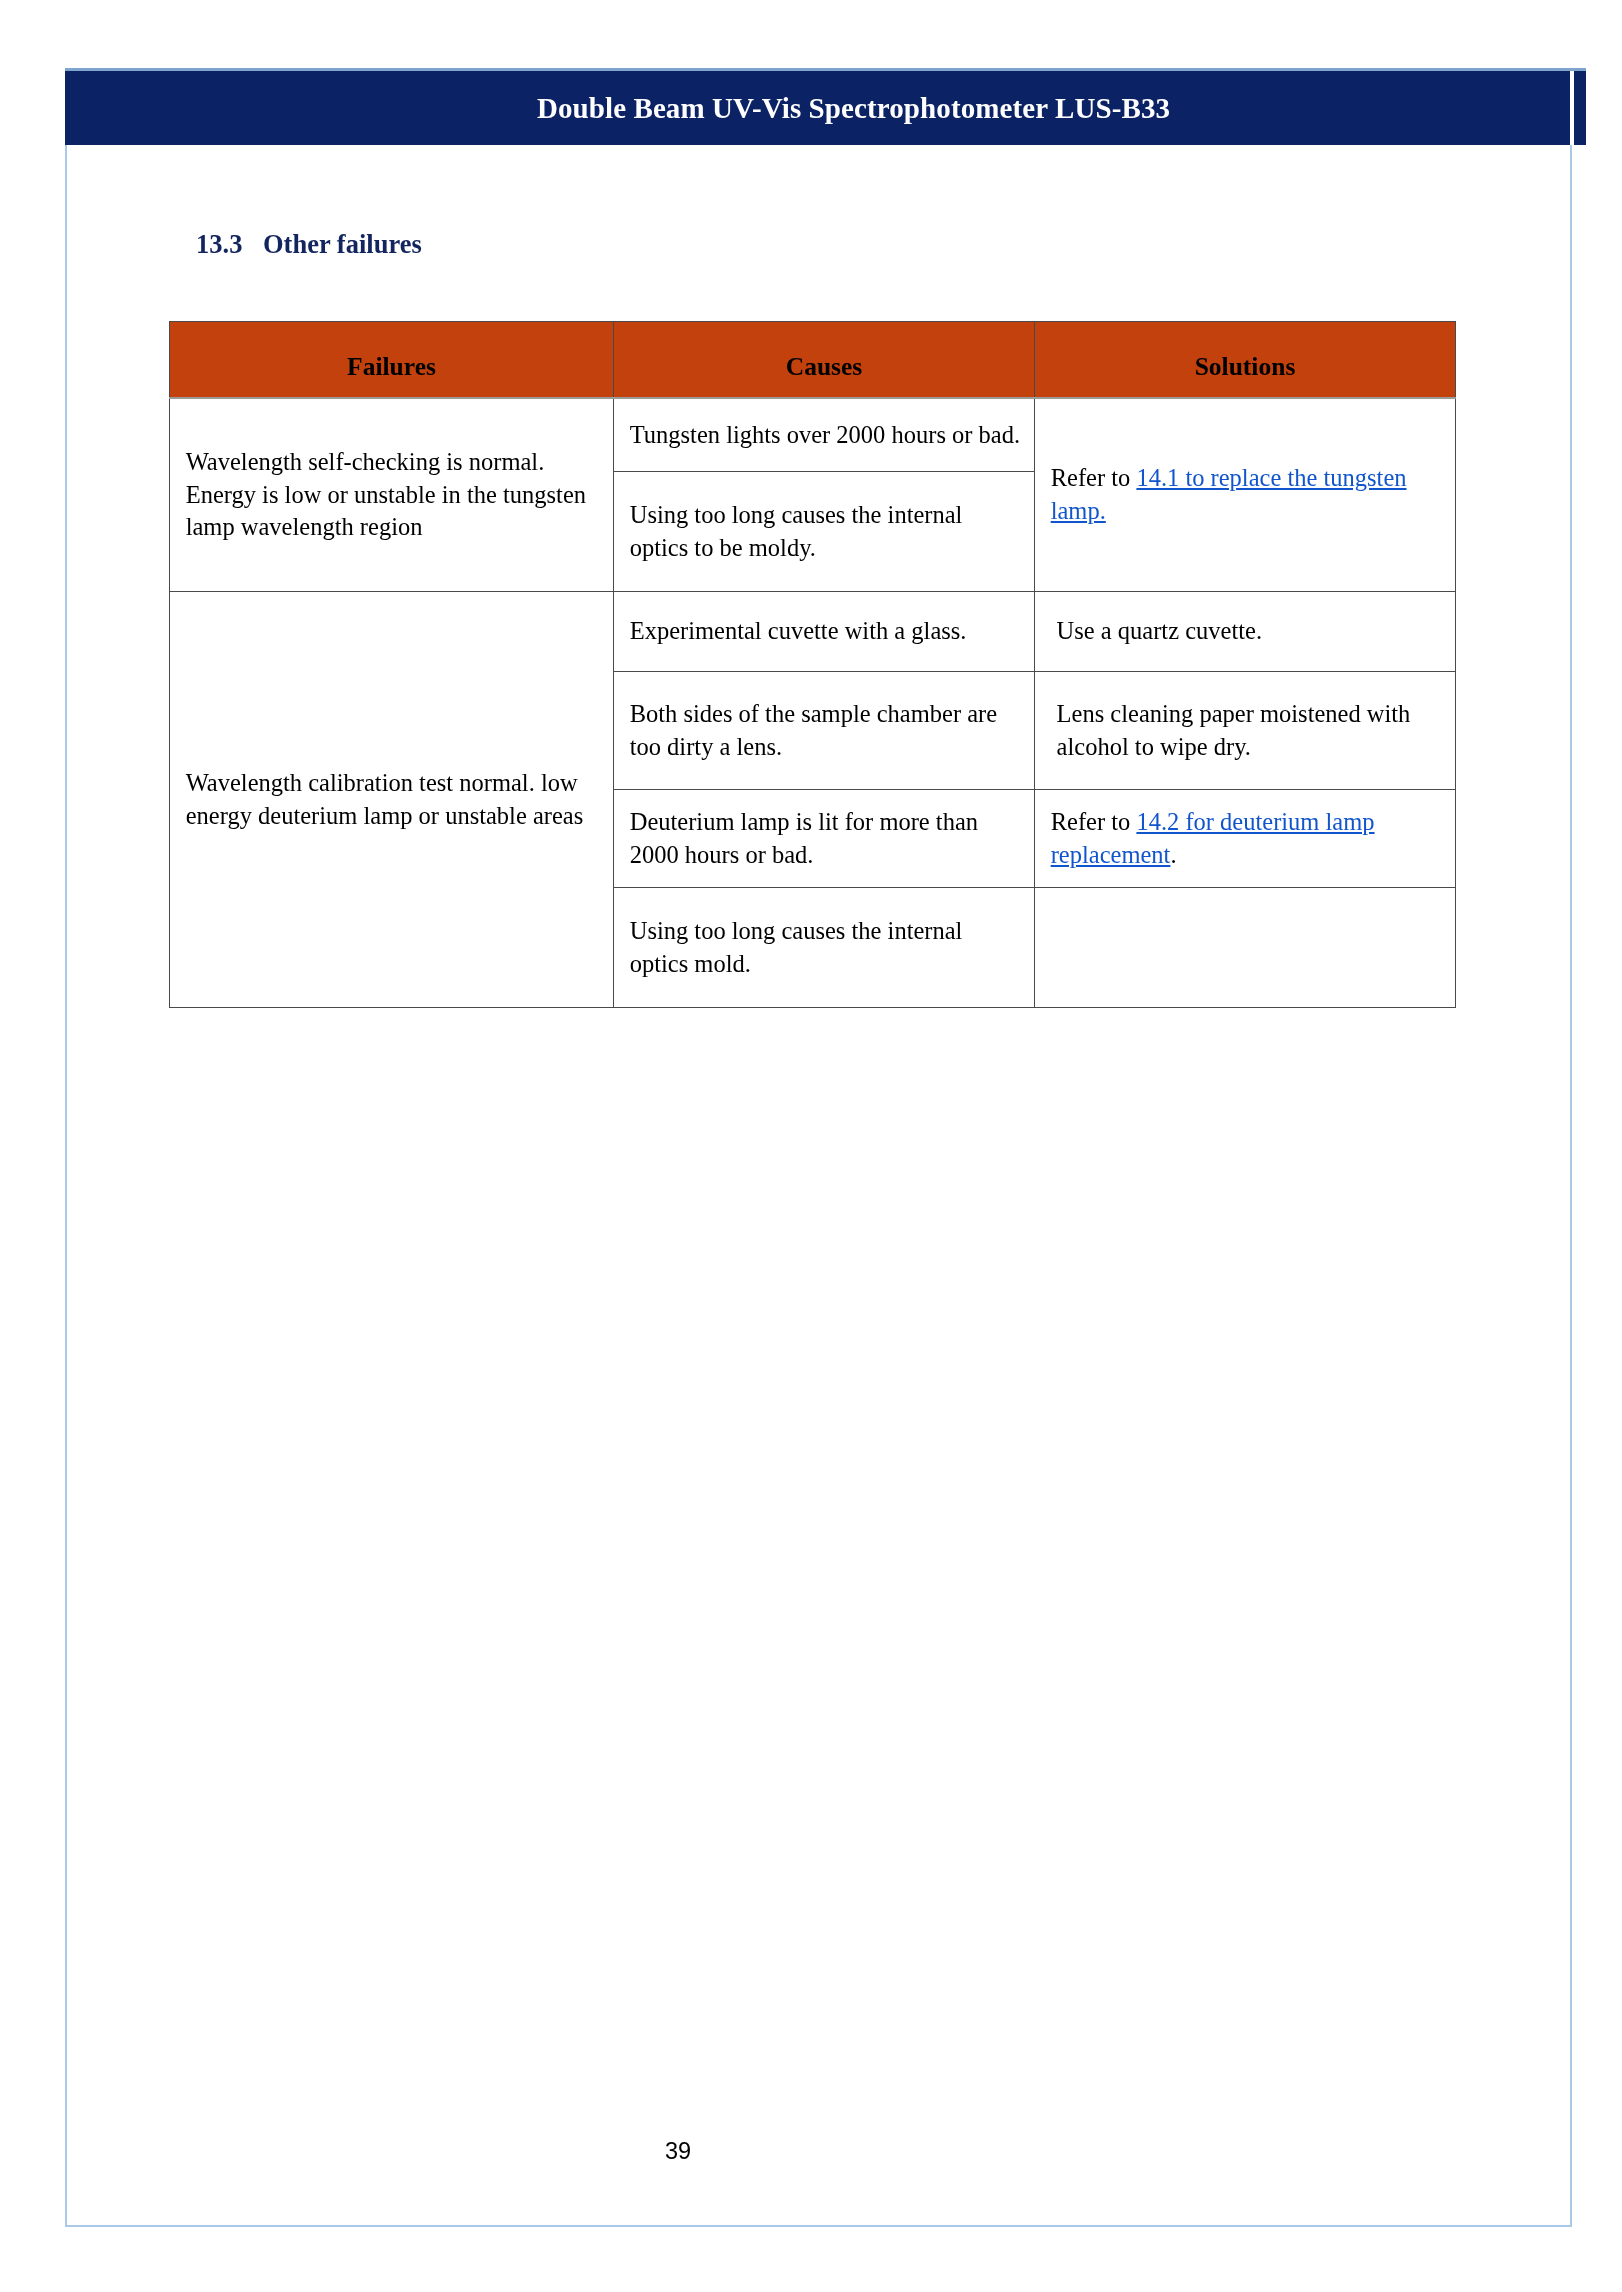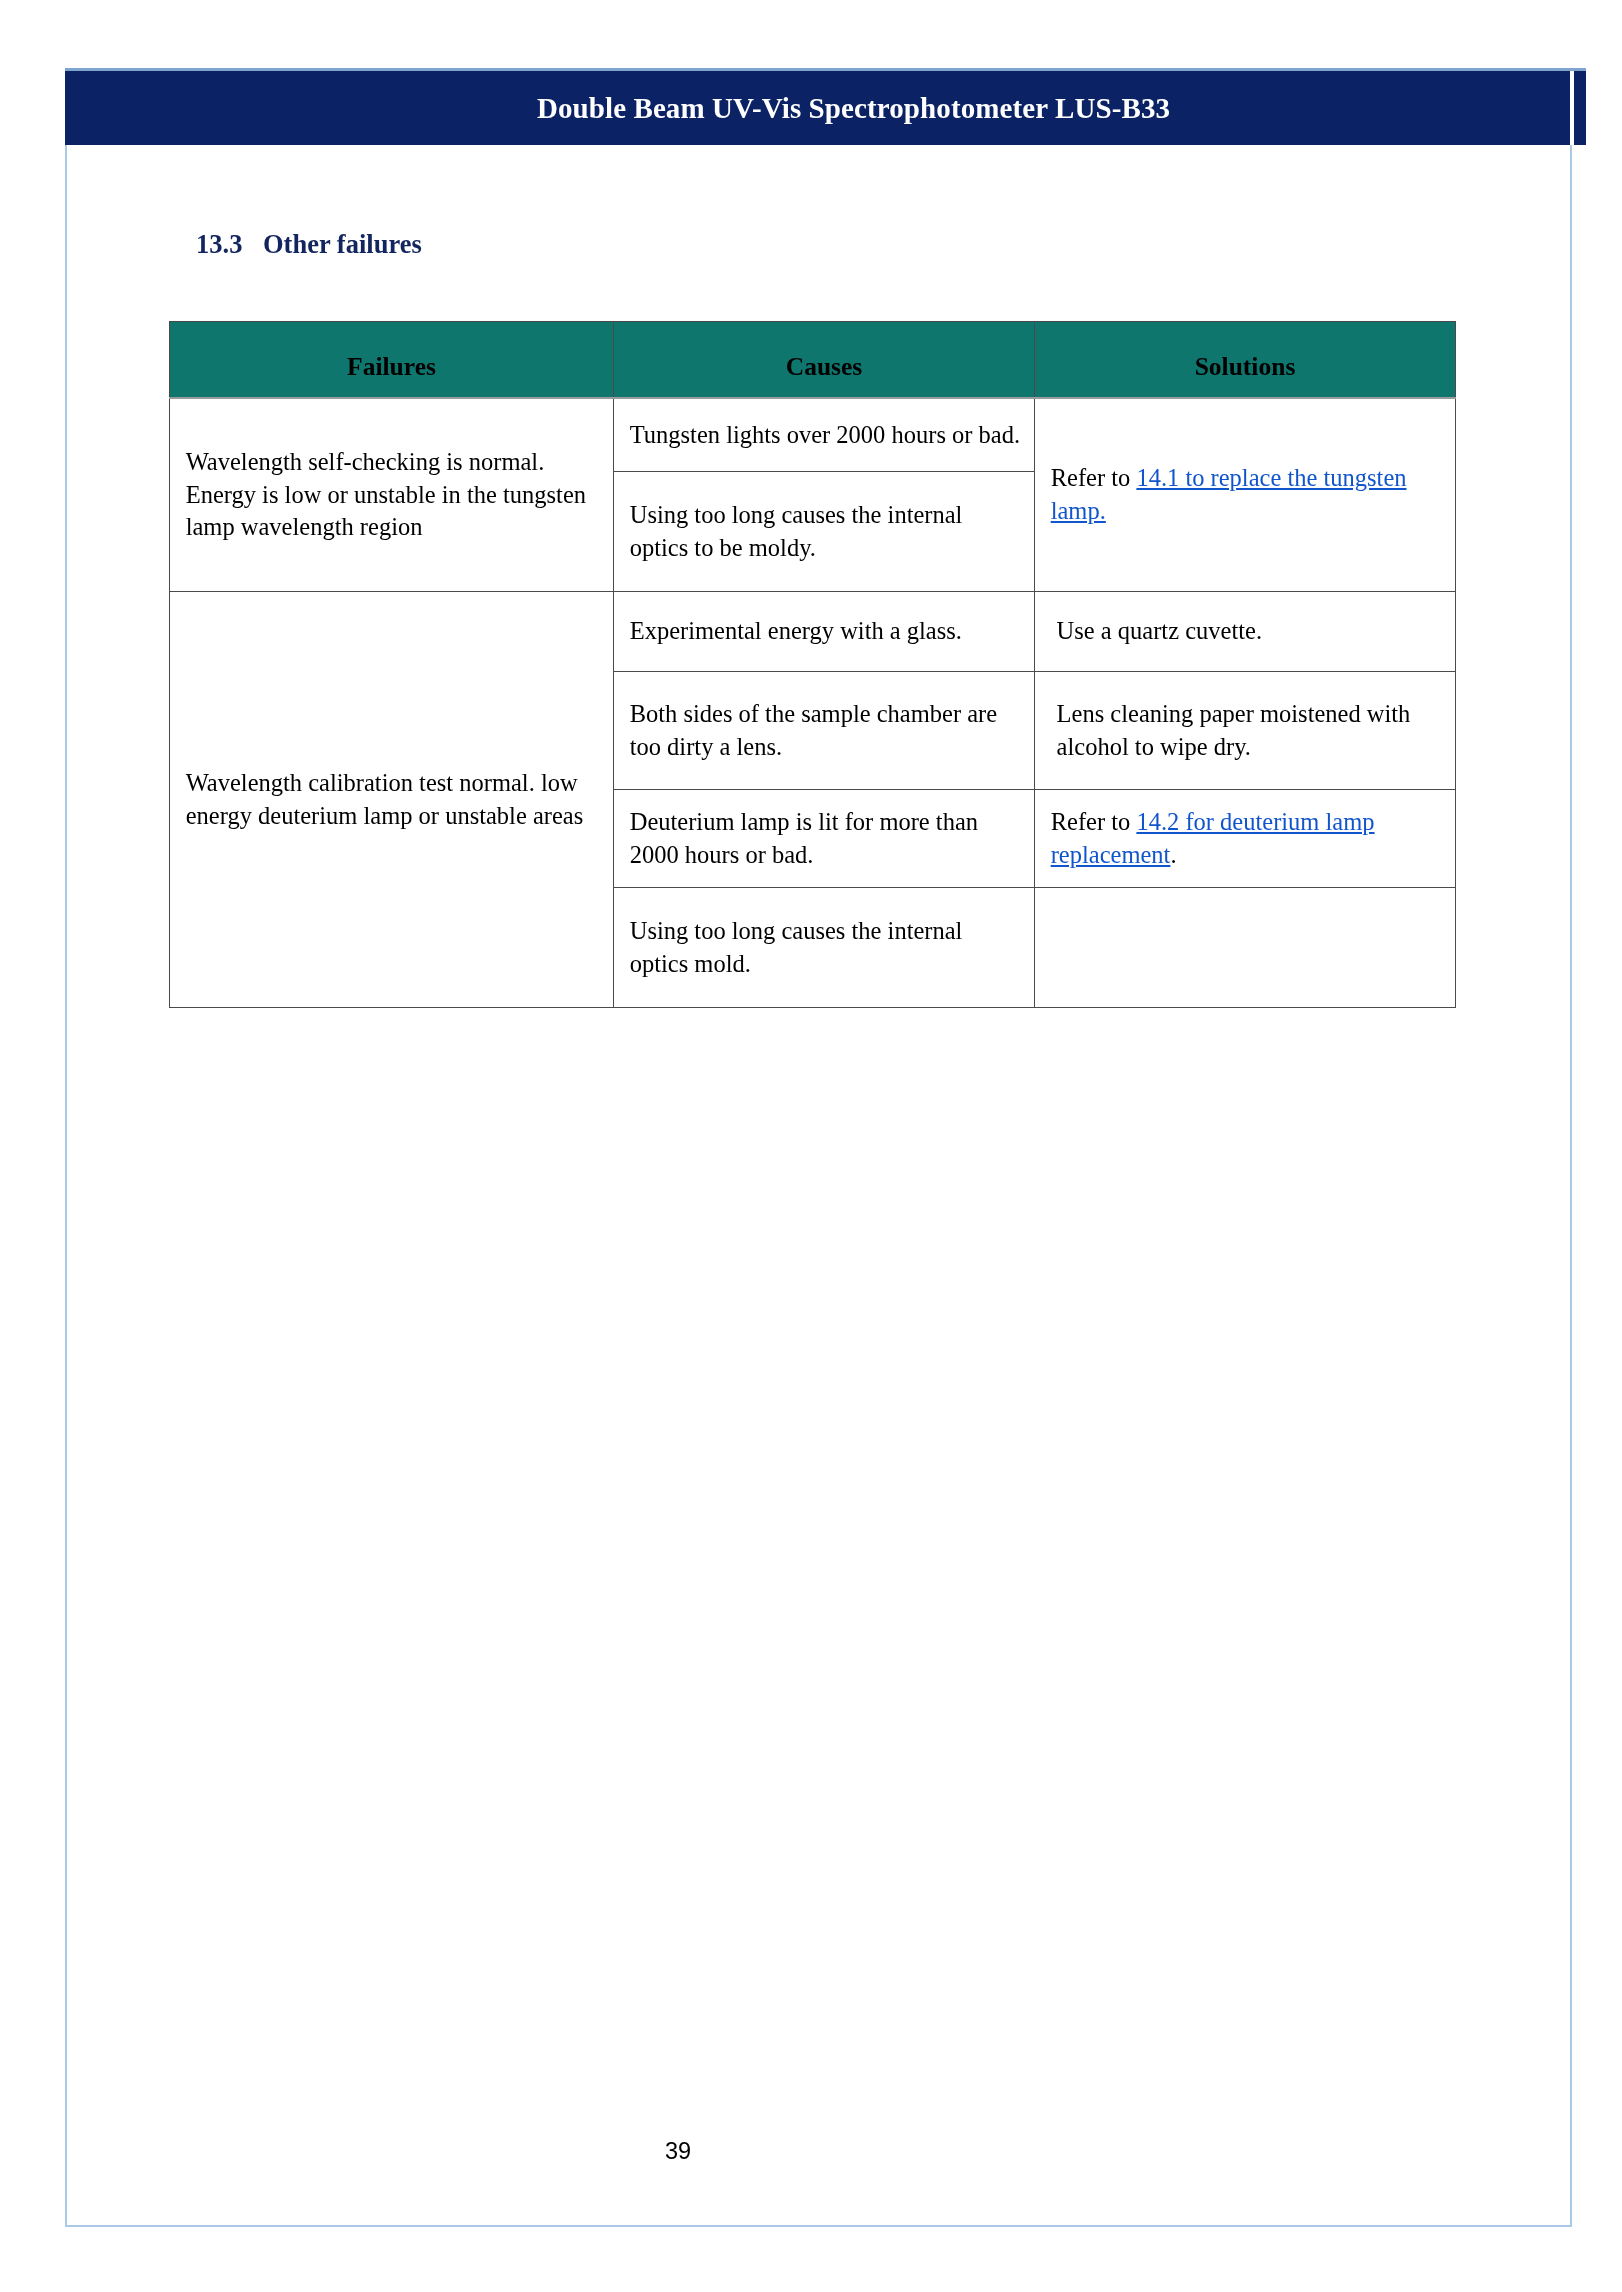--- a/index.html
+++ b/index.html
@@ -120,21 +120,21 @@
     border: 1px solid #4a4a4a;
     vertical-align: middle;
     font-size: 24.5px;
     line-height: 1.32;
     color: #000000;
     padding: 9.8px 13.7px;
     box-sizing: border-box;
   }
 
   .fail-table thead th {
-    background: #0f766e;
+    background: #c2410c;
     text-align: center;
     font-weight: bold;
     font-size: 25.5px;
     height: 76px;
     border-bottom: 2.9px solid #9b9b9b;
     padding-top: 25.5px;
   }
 
   td.cell-failure {
     padding-left: 15.7px;
@@ -218,21 +218,21 @@
         <td class="cell-solution" rowspan="2">
           <span>Refer to </span><a class="doclink" href="#">14.1 to replace the tungsten lamp.</a><span></span>
         </td>
       </tr>
       <tr class="r2">
         <td class="cell-cause">Using too long causes the internal optics to be moldy.</td>
       </tr>
 
       <tr class="r3">
         <td class="cell-failure" rowspan="4">Wavelength calibration test normal. low energy deuterium lamp or unstable areas</td>
-        <td class="cell-cause">Experimental energy with a glass.</td>
+        <td class="cell-cause">Experimental cuvette with a glass.</td>
         <td class="cell-solution indent-text">Use a quartz cuvette.</td>
       </tr>
       <tr class="r4">
         <td class="cell-cause">Both sides of the sample chamber are too dirty a lens.</td>
         <td class="cell-solution indent-text">Lens cleaning paper moistened with alcohol to wipe dry.</td>
       </tr>
       <tr class="r5">
         <td class="cell-cause">Deuterium lamp is lit for more than 2000 hours or bad.</td>
         <td class="cell-solution">
           <span>Refer to </span><a class="doclink" href="#">14.2 for deuterium lamp replacement</a><span>.</span>

